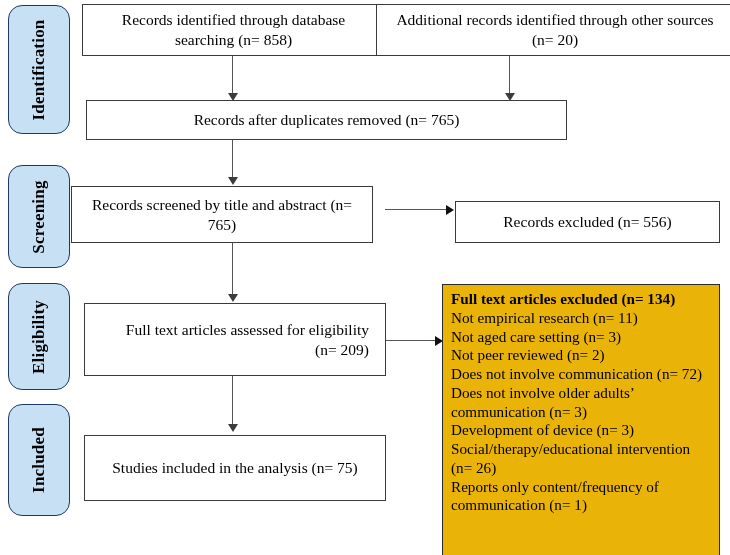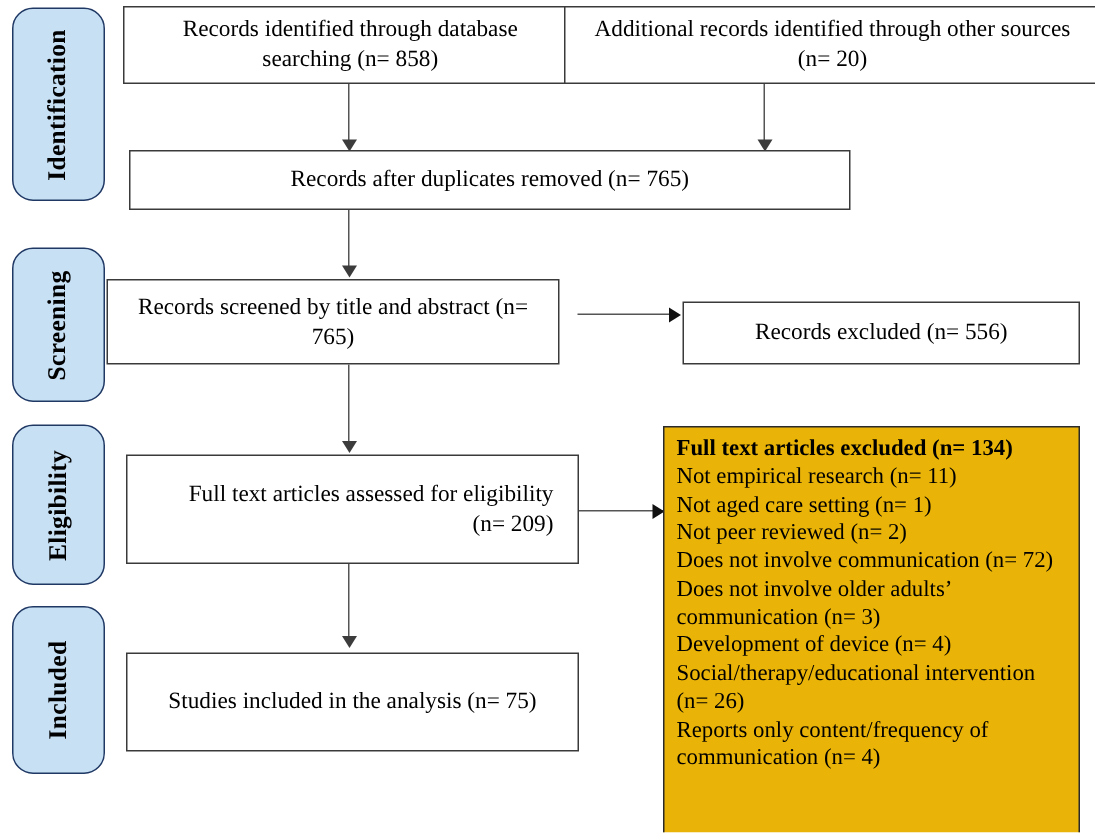--- a/index.html
+++ b/index.html
@@ -166,27 +166,27 @@
   <div class="flow-box" style="left:84px; top:303px; width:302px; height:73px;text-align:right;">
     <span class="box-text">Full text articles assessed for eligibility (n= 209)</span>
   </div>
 
   <div class="hline" style="left:386px; top:340px; width:56px;"></div>
   <div class="arrow-right" style="left:435px; top:336px;"></div>
 
   <div class="list-box" style="left:442px; top:261px; width:278px; height:286px;">
     <span class="list-title">Full text articles excluded (n= 134)</span>
     <span class="list-item">Not empirical research (n= 11)</span>
-    <span class="list-item">Not aged care setting (n= 1)</span>
+    <span class="list-item">Not aged care setting (n= 3)</span>
     <span class="list-item">Not peer reviewed (n= 2)</span>
     <span class="list-item">Does not involve communication (n= 72)</span>
     <span class="list-item">Does not involve older adults’ communication (n= 3)</span>
-    <span class="list-item">Development of device (n= 4)</span>
+    <span class="list-item">Development of device (n= 3)</span>
     <span class="list-item">Social/therapy/educational intervention (n= 26)</span>
-    <span class="list-item">Reports only content/frequency of communication (n= 4)</span>
+    <span class="list-item">Reports only content/frequency of communication (n= 1)</span>
   </div>
 
   <div class="vline" style="left:232px; top:376px; height:52px;"></div>
   <div class="arrow-down" style="left:228px; top:424px;"></div>
 
   <div class="flow-box" style="left:84px; top:435px; width:302px; height:66px;">
     <span class="box-text">Studies included in the analysis (n= 75)</span>
   </div>
 
 </div>

